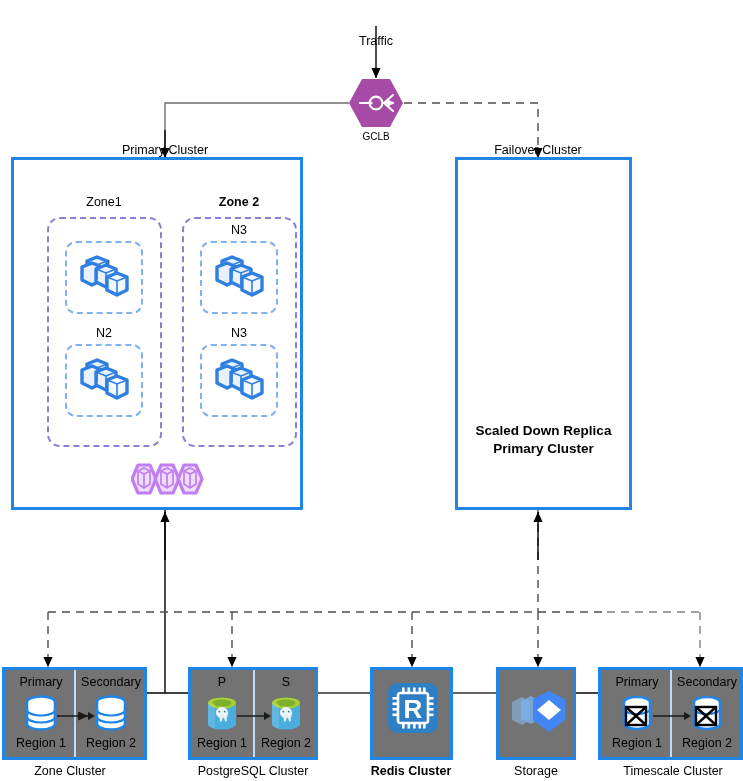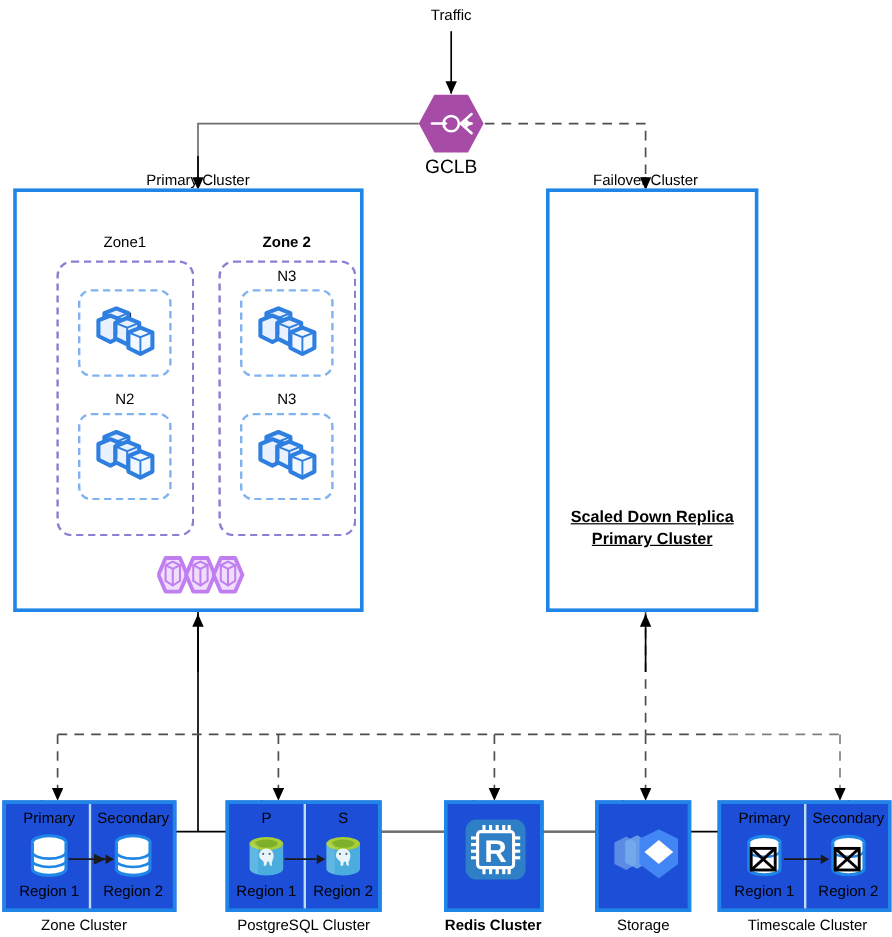--- a/index.html
+++ b/index.html
@@ -10,42 +10,42 @@
   }
   .stage{position:absolute;left:0;top:0;width:743px;height:781px;}
   .svg-layer{position:absolute;left:0;top:0;width:743px;height:781px;pointer-events:none;}
   .lbl{position:absolute;font-size:12.5px;line-height:1.15;white-space:nowrap;}
   .lbl.c{transform:translateX(-50%);text-align:center;}
 
   
   .cluster-box{position:absolute;border:3px solid #1f86e8;background:#fff;box-sizing:border-box;}
   .failover-text{
     position:absolute;left:0;right:0;top:262px;text-align:center;
-    font-size:13.5px;font-weight:bold;line-height:1.35;text-decoration:underline;
+    font-size:13.5px;font-weight:bold;line-height:1.35;
   }
 
   
   .zone{position:absolute;border:2px dashed #8b7fd4;border-radius:13px;box-sizing:border-box;}
   .node{position:absolute;border:2px dashed #7fb2ef;border-radius:11px;box-sizing:border-box;}
   .zone-label{position:absolute;font-size:12.5px;transform:translateX(-50%);}
   .node-label{position:absolute;font-size:12.5px;transform:translateX(-50%);}
 
   
   .pods{position:absolute;width:56px;height:48px;}
   .purple-pods{position:absolute;width:74px;height:34px;}
 
   
-  .db-tile{position:absolute;border:3px solid #1f86e8;background:#1d4ed8;box-sizing:border-box;}
+  .db-tile{position:absolute;border:3px solid #1f86e8;background:#737373;box-sizing:border-box;}
   .db-caption{position:absolute;font-size:12.5px;transform:translateX(-50%);white-space:nowrap;}
   .half-label{position:absolute;font-size:12.5px;transform:translateX(-50%);white-space:nowrap;}
   .region-label{position:absolute;font-size:12.5px;transform:translateX(-50%);white-space:nowrap;text-align:right;}
   .divider{position:absolute;width:2px;background:#bcdcf8;}
   .icon-wrap{position:absolute;}
-  .gclb-label{position:absolute;font-size:16px;transform:translateX(-50%);}
-  .traffic-label{position:absolute;font-size:12.5px;transform:translateX(-50%);}
+  .gclb-label{position:absolute;font-size:10px;transform:translateX(-50%);}
+  .traffic-label{position:absolute;font-size:12.5px;transform:translateX(-50%);margin-top:28px;}
 </style>
 </head>
 <body>
 
 <div class="stage">
 
   <svg class="svg-layer" viewBox="0 0 743 781">
     <defs>
       <marker id="arrBlack" markerWidth="9" markerHeight="9" refX="7.4" refY="3.4" orient="auto">
         <path d="M0,0 L7.6,3.4 L0,6.8 z" fill="#000"></path>

